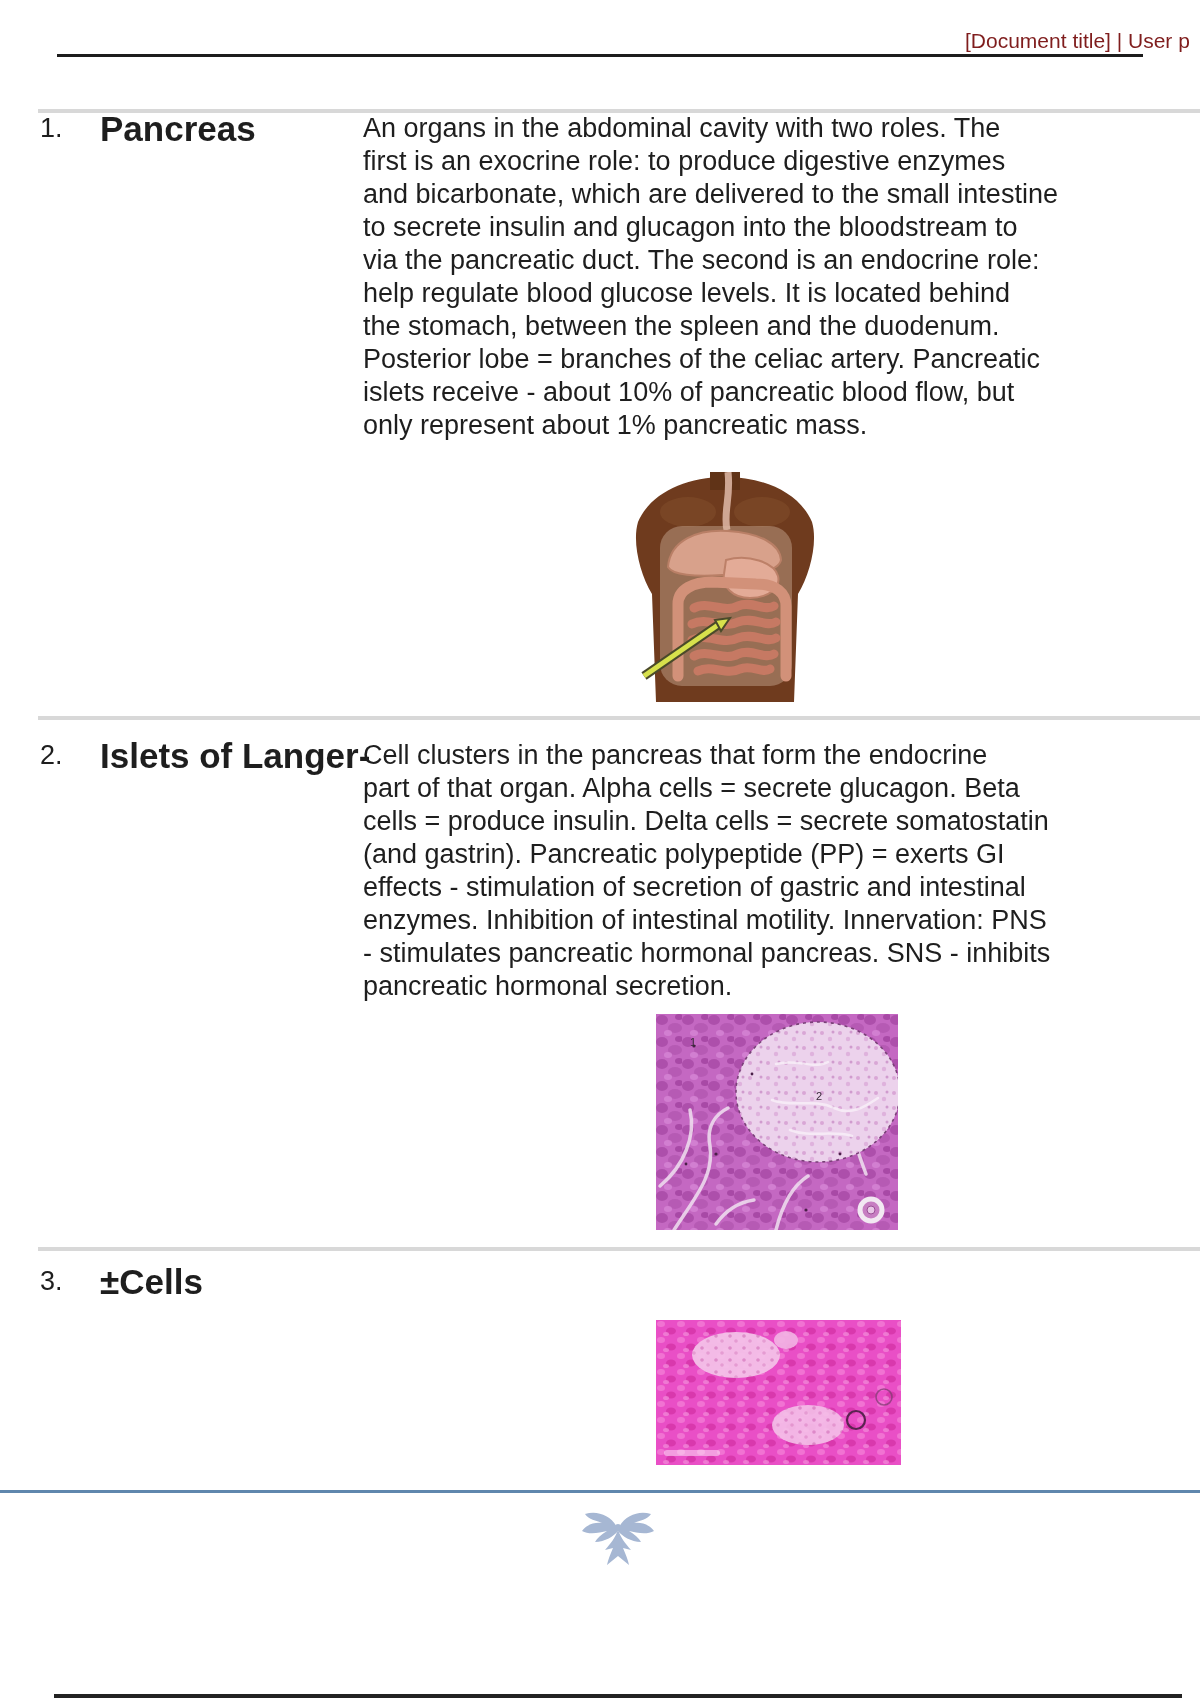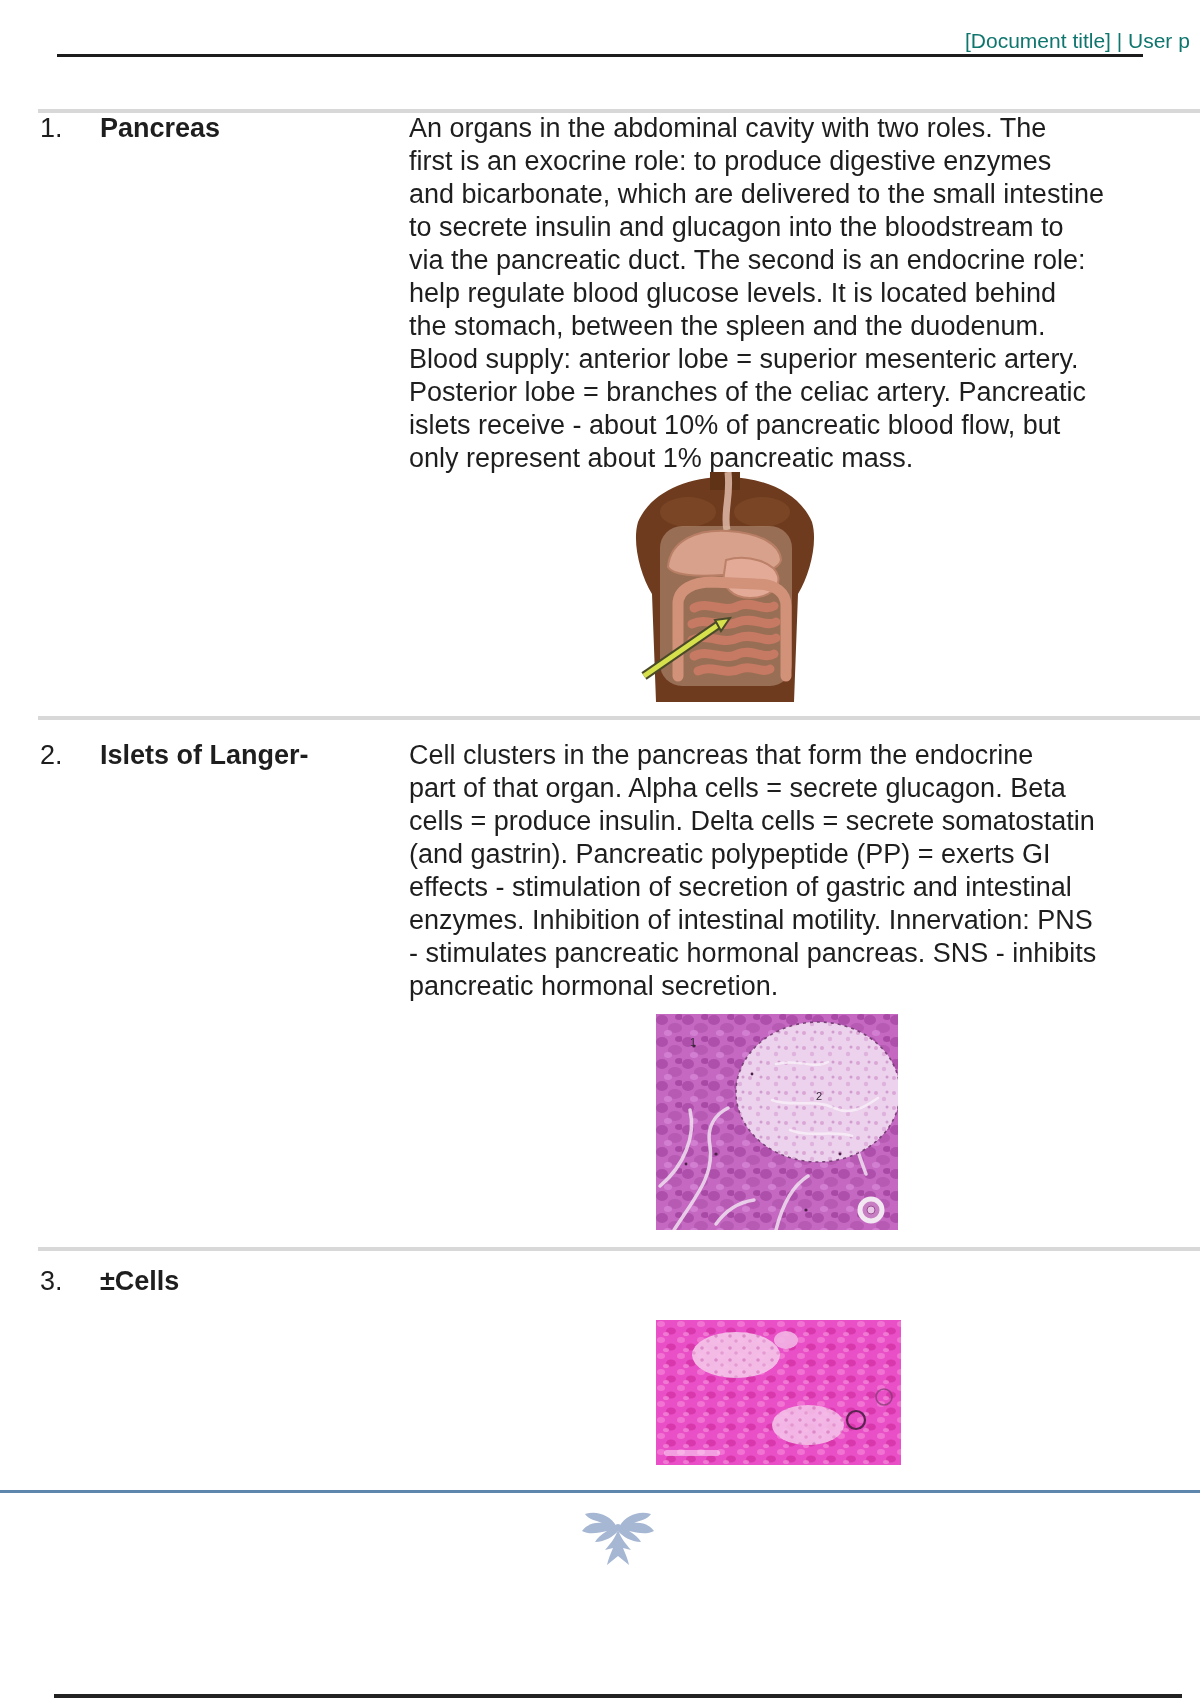--- a/index.html
+++ b/index.html
@@ -4,30 +4,30 @@
 <style>
   html,body{margin:0;padding:0;background:#ffffff;}
   .page{
     position:relative;width:1200px;height:1700px;background:#ffffff;
     overflow:hidden;font-family:"Liberation Sans","DejaVu Sans",sans-serif;
     color:#1e1e1e;
   }
   
   .hdr-title{
     position:absolute;left:965px;top:29px;font-size:21px;line-height:24px;
-    color:#0f766e;white-space:nowrap;
+    color:#7f1d1d;white-space:nowrap;
   }
   .hdr-rule{position:absolute;left:57px;top:54px;width:1086px;height:3px;background:#1c1c1c;}
   
   .divider{position:absolute;left:38px;width:1162px;height:4px;background:#d8d8d8;}
   .div-1{top:109px;} .div-2{top:716px;} .div-3{top:1247px;}
   
   .num{position:absolute;left:40px;font-size:27px;line-height:33px;}
-  .term{position:absolute;left:100px;width:250px;font-size:27px;line-height:33px;font-weight:bold;}
-  .def{position:absolute;left:363px;width:745px;font-size:27px;line-height:33px;margin-left:46px;}
+  .term{position:absolute;left:100px;width:250px;font-size:35px;line-height:33px;font-weight:bold;}
+  .def{position:absolute;left:363px;width:745px;font-size:27px;line-height:33px;}
   .def div,.term div{white-space:nowrap;height:33px;}
   .n1,.t1,.d1{top:112px;}
   .n2,.t2,.d2{top:739px;}
   .n3,.t3,.d3{top:1265px;}
   
   .fig{position:absolute;}
   .fig-anatomy{left:628px;top:472px;width:194px;height:230px;}
   .fig-histo1{left:656px;top:1014px;width:242px;height:216px;}
   .fig-histo2{left:656px;top:1320px;width:245px;height:145px;}
   
@@ -49,21 +49,20 @@
       <div>Pancreas</div>
     </div>
   <div class="def d1">
       <div>An organs in the abdominal cavity with two roles. The</div>
       <div>first is an exocrine role: to produce digestive enzymes</div>
       <div>and bicarbonate, which are delivered to the small intestine</div>
       <div>to secrete insulin and glucagon into the bloodstream to</div>
       <div>via the pancreatic duct. The second is an endocrine role:</div>
       <div>help regulate blood glucose levels. It is located behind</div>
       <div>the stomach, between the spleen and the duodenum.</div>
-      <div>Blood supply: anterior lobe = superior mesenteric artery.</div>
       <div>Posterior lobe = branches of the celiac artery. Pancreatic</div>
       <div>islets receive - about 10% of pancreatic blood flow, but</div>
       <div>only represent about 1% pancreatic mass.</div>
     </div>
 
   <svg class="fig fig-anatomy" viewBox="0 0 194 230">
 
     <path d="M28,230 L24,122 C12,102 4,70 10,50 C22,22 56,5 97,5 C138,5 172,22 184,50 C190,70 182,102 170,122 L166,230 Z" fill="#6f3b1e"></path>
     <rect x="82" y="0" width="30" height="18" fill="#603317"></rect>
     <ellipse cx="60" cy="40" rx="28" ry="15" fill="#8a5530" opacity="0.40"></ellipse>

